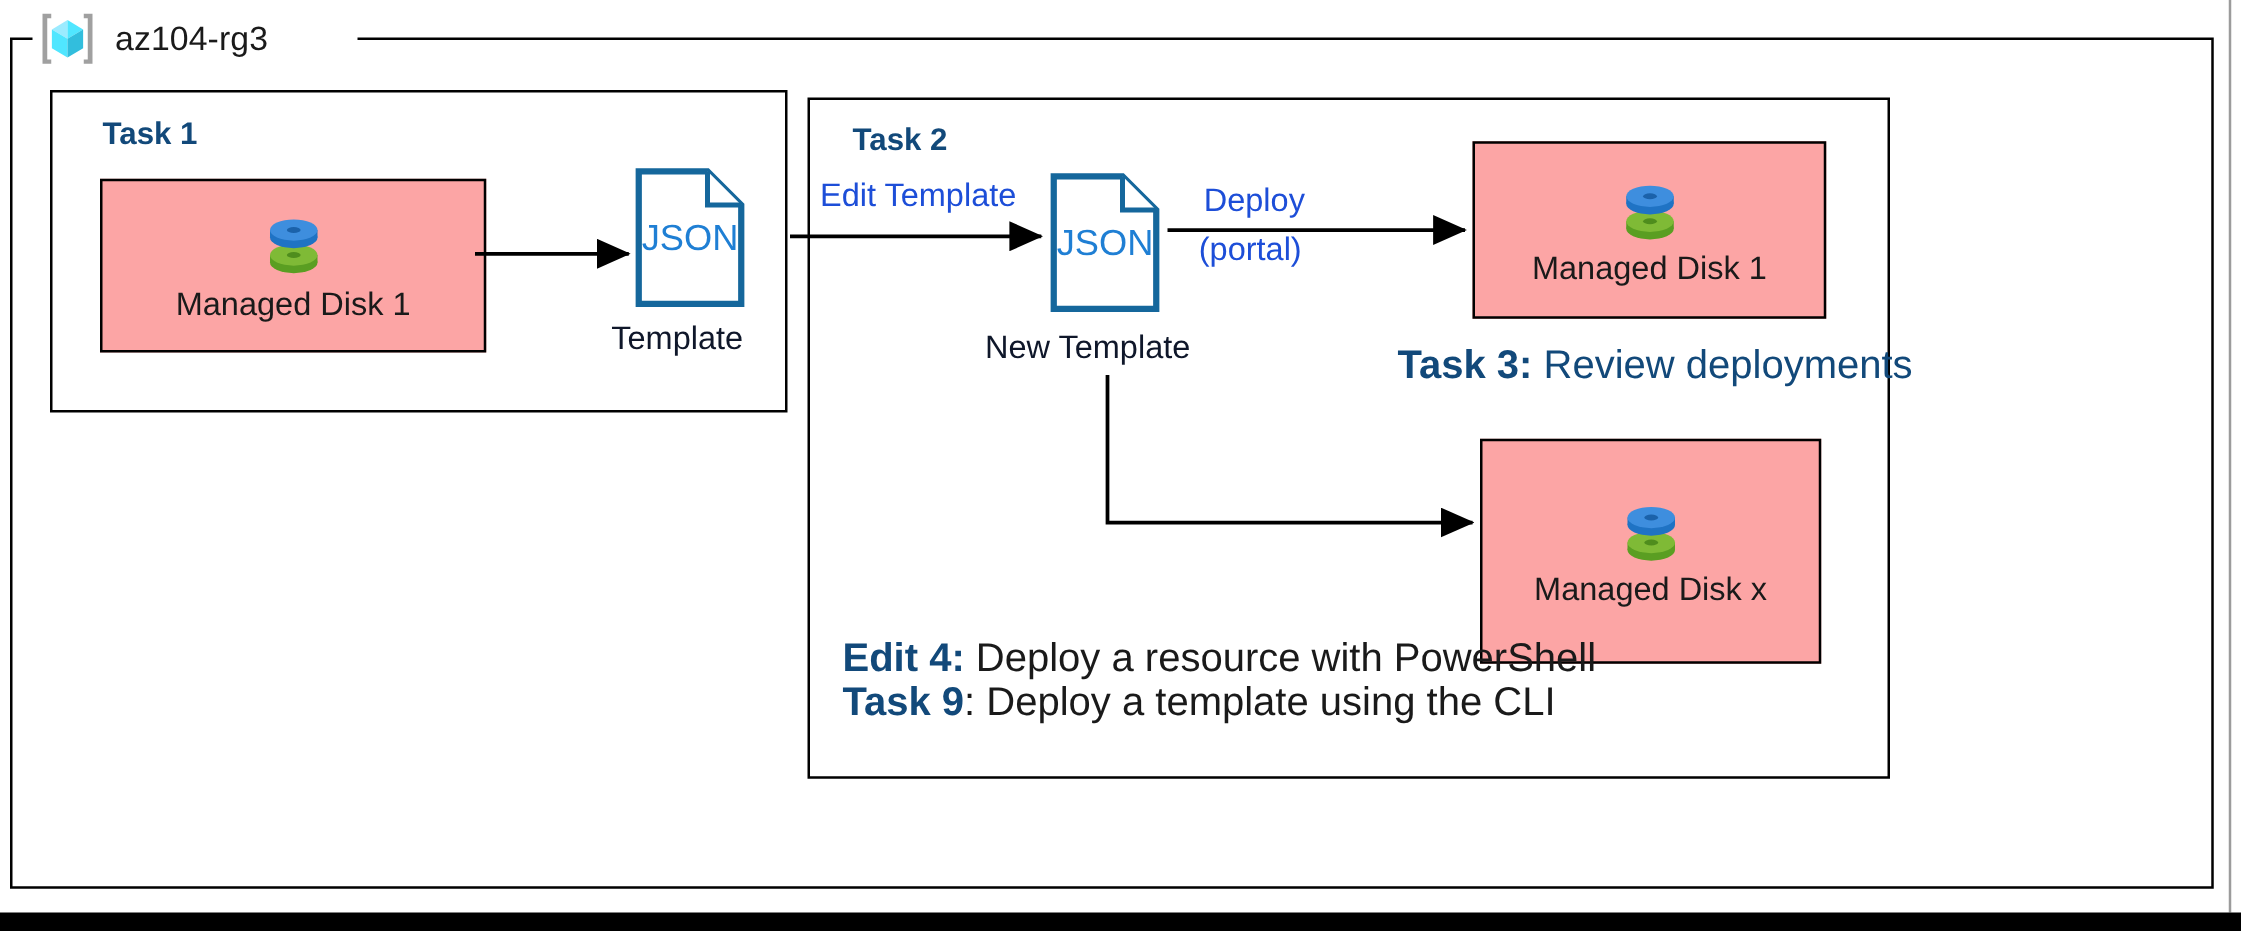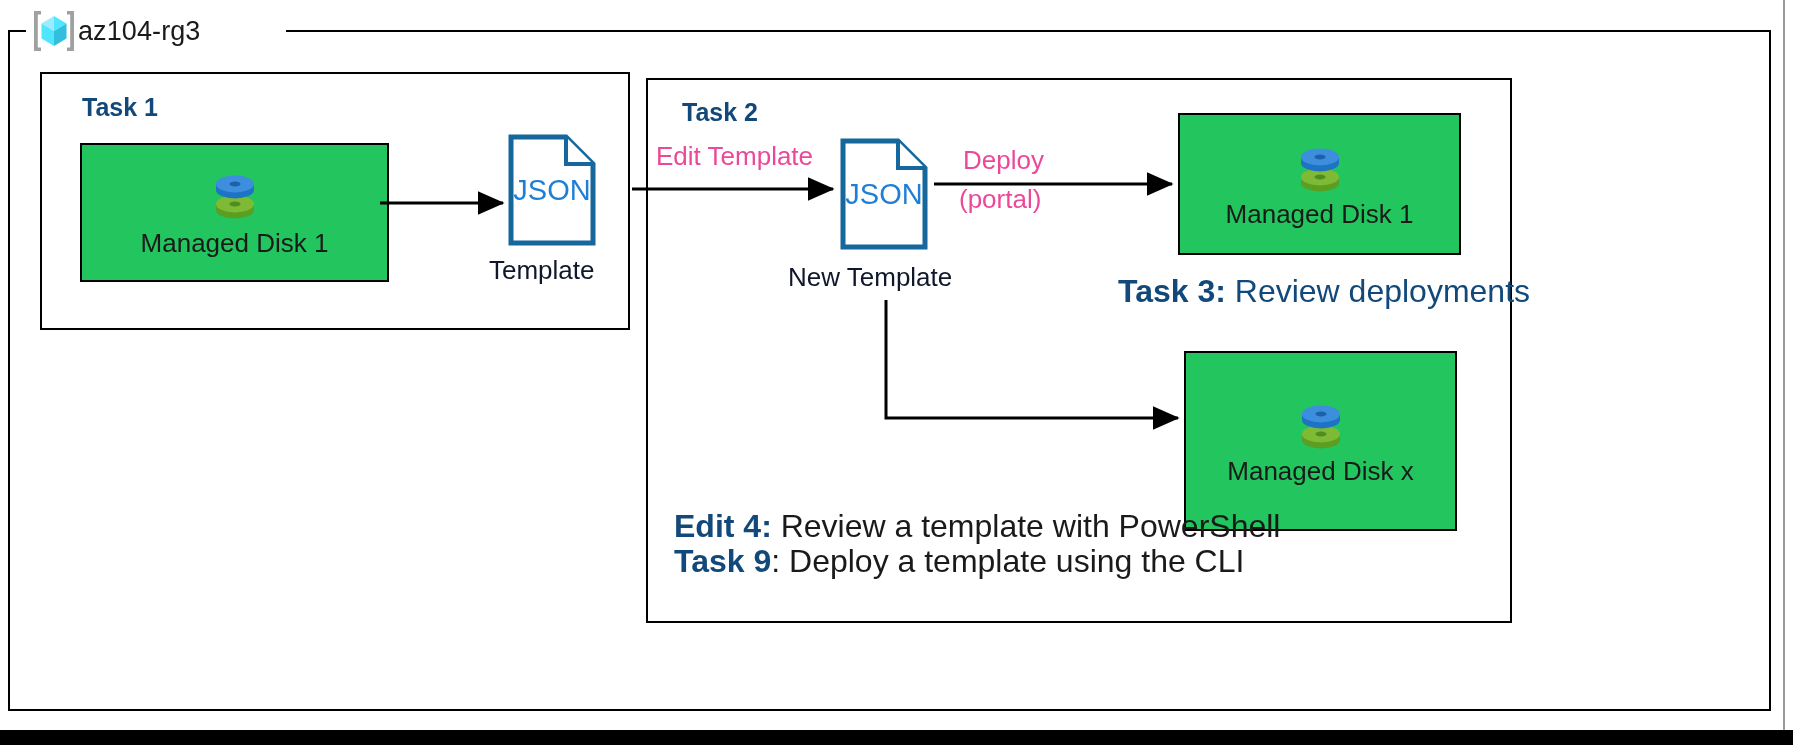--- a/index.html
+++ b/index.html
@@ -43,20 +43,21 @@
     background: #ffffff;
     z-index: 2;
   }
   .rg-title-wrap {
     position: absolute;
     left: 30px;
     top: 6px;
     height: 50px;
     display: flex;
     align-items: center;
+    gap: 14px;
     z-index: 3;
   }
   .rg-icon {
     width: 48px;
     height: 44px;
     display: block;
   }
   .rg-title-text {
     font-size: 27px;
     color: #1a1a1a;
@@ -80,21 +81,21 @@
     font-weight: bold;
     color: #12497a;
     white-space: nowrap;
   }
   #task1-heading { left: 82px;  top: 93px; }
   #task2-heading { left: 682px; top: 98px; }
 
   
   .res-tile {
     position: absolute;
-    background: #22c55e;
+    background: #fca5a5;
     border: 2px solid #000000;
     box-sizing: border-box;
     display: flex;
     flex-direction: column;
     align-items: center;
     justify-content: center;
   }
   #disk-tile-1  { left: 80px;   top: 143px; width: 309px; height: 139px; }
   #disk-tile-2  { left: 1178px; top: 113px; width: 283px; height: 142px; }
   #disk-tile-x  { left: 1184px; top: 351px; width: 273px; height: 180px; }
@@ -130,21 +131,21 @@
     left: 0; top: 0;
     width: 1793px;
     height: 745px;
     pointer-events: none;
   }
 
   
   .edge-label {
     position: absolute;
     font-size: 26px;
-    color: #ec4899;
+    color: #1d4ed8;
     white-space: nowrap;
     text-align: center;
   }
   #label-edit-template { left: 656px; top: 141px; }
   #label-deploy-1      { left: 963px; top: 145px; }
   #label-deploy-2      { left: 959px; top: 184px; }
 
   
   .task-note {
     position: absolute;
@@ -277,21 +278,21 @@
       <ellipse cx="27" cy="18" rx="5.5" ry="2.4" fill="#1b62aa"></ellipse>
     </svg>
     <div class="res-label">Managed Disk x</div>
   </div>
 
   <div class="task-note blue" id="note-task3">
     <span class="note-key">Task 3:</span><span class="note-val"> Review deployments</span>
   </div>
 
   <div class="task-note" id="note-task4">
-    <span class="note-key">Edit 4:</span><span class="note-val"> Review a template with PowerShell</span>
+    <span class="note-key">Edit 4:</span><span class="note-val"> Deploy a resource with PowerShell</span>
   </div>
 
   <div class="task-note" id="note-task5">
     <span class="note-key">Task 9</span><span class="note-val">: Deploy a template using the CLI</span>
   </div>
 
 
   <svg id="connectors" viewBox="0 0 1793 745">
     <defs>
       <marker id="arrowhead" markerWidth="9" markerHeight="8" refX="8.5" refY="4" orient="auto" markerUnits="strokeWidth">

